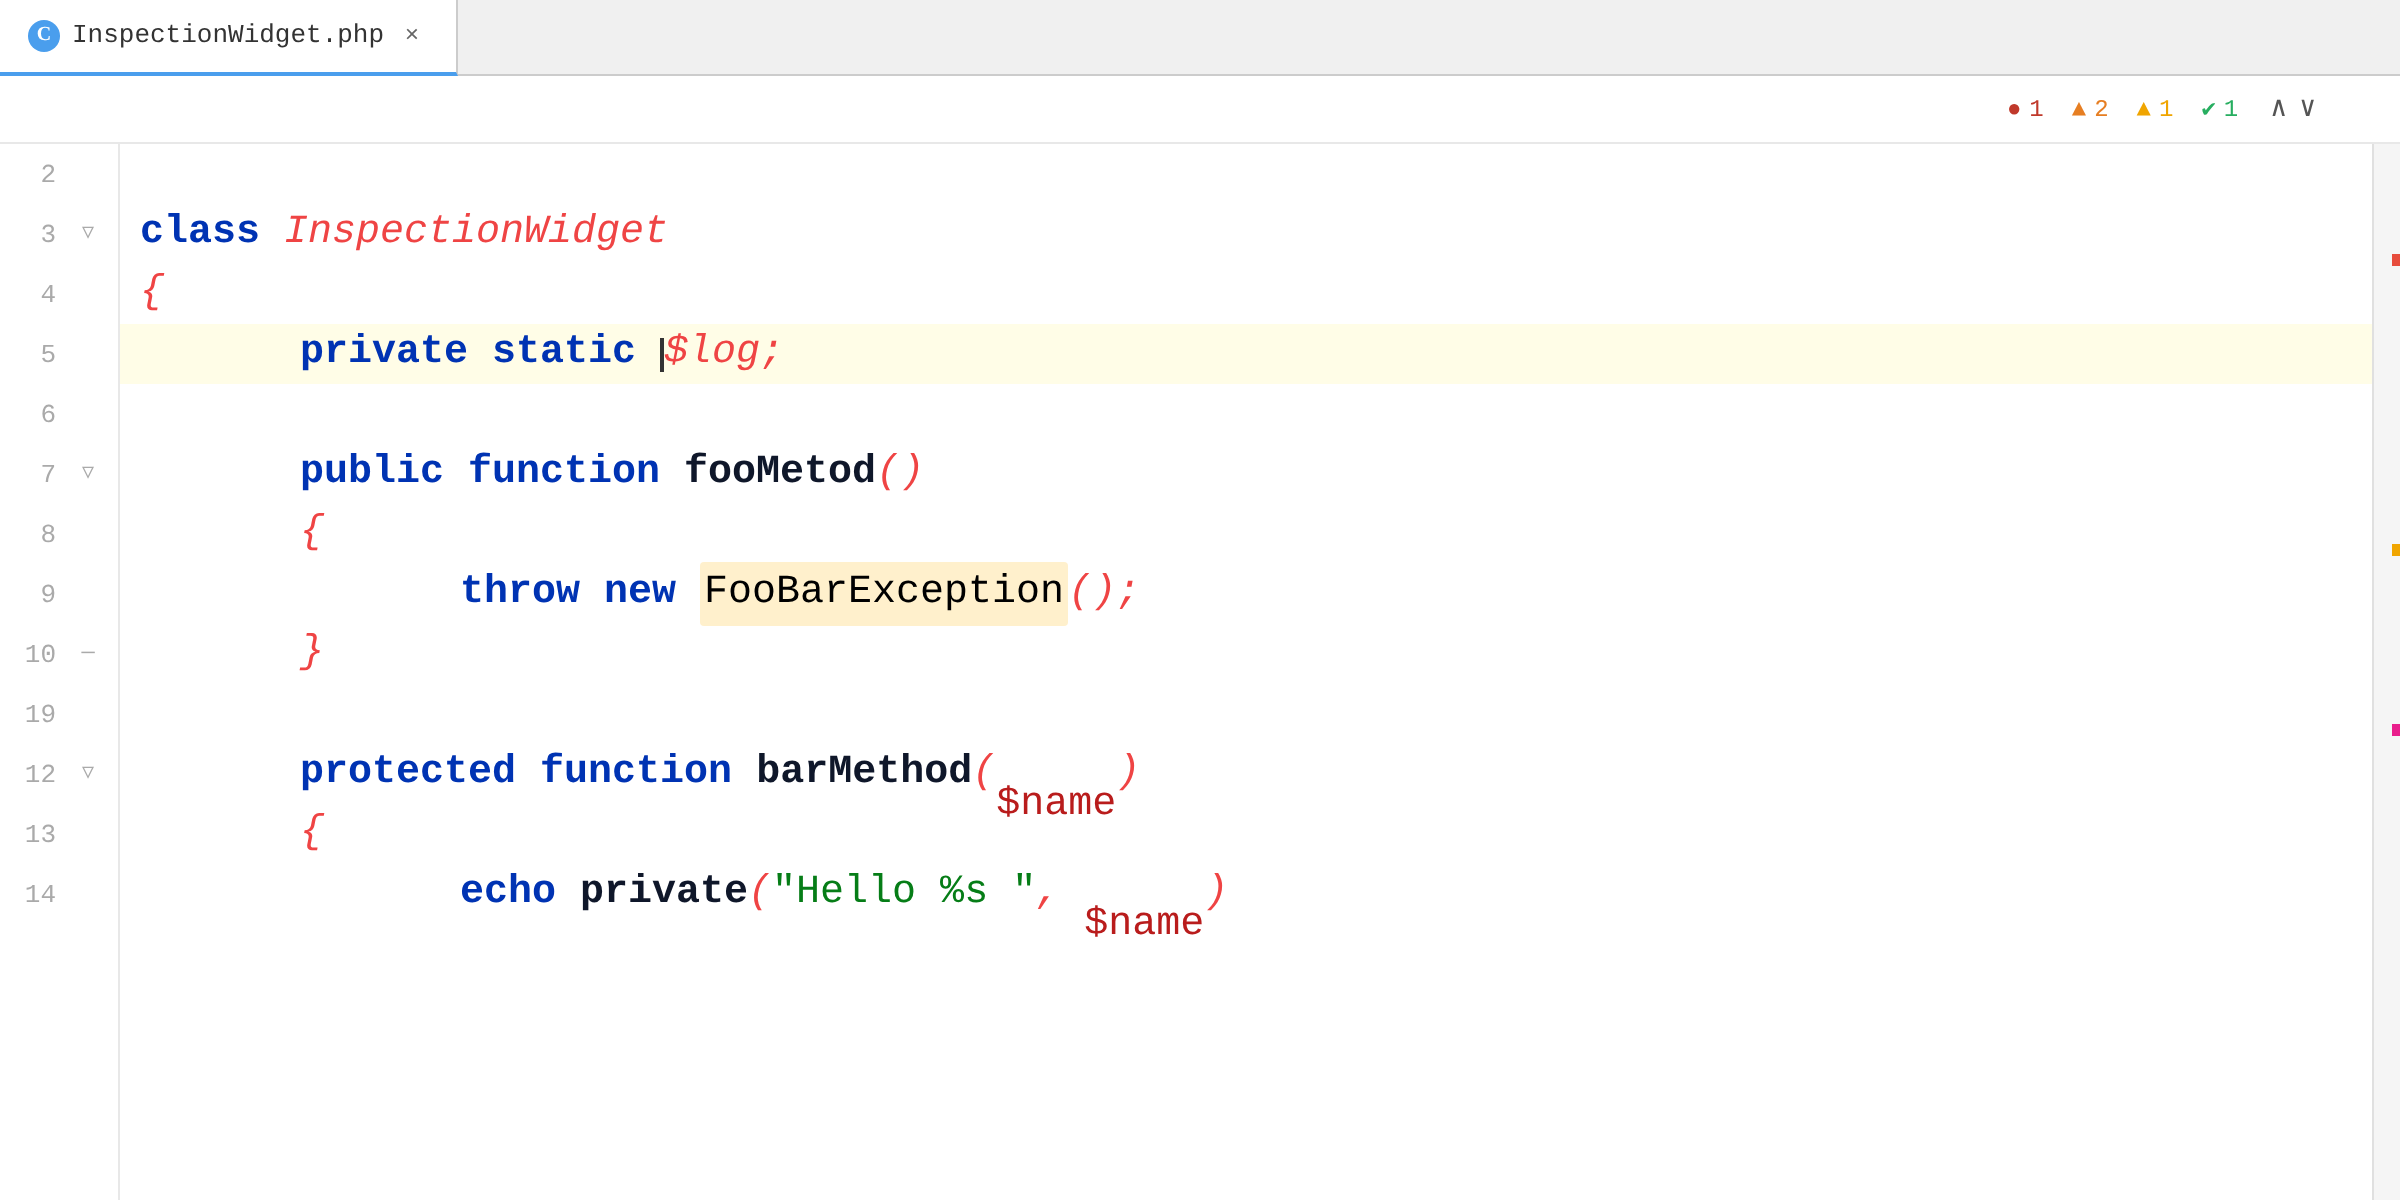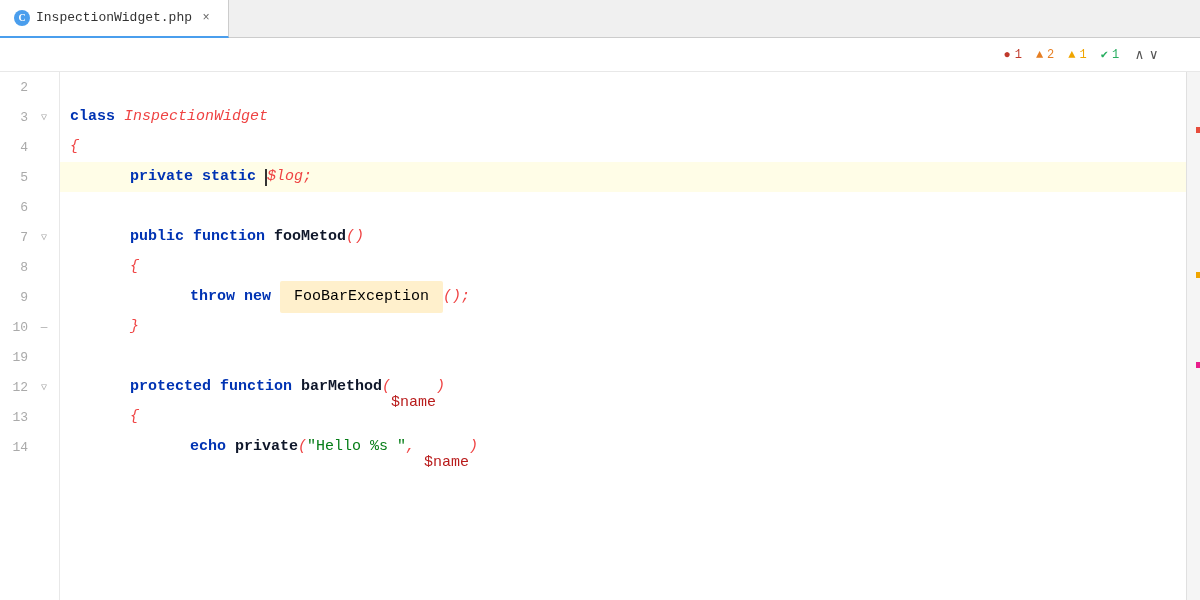--- a/index.html
+++ b/index.html
@@ -173,21 +173,21 @@
       flex: 1;
       overflow: hidden;
       display: flex;
       flex-direction: column;
     }
 
     .code-line {
       display: flex;
       align-items: center;
       height: 30px;
-      font-size: 15px;
+      font-size: 20px;
       line-height: 30px;
       padding-left: 10px;
       white-space: pre;
       position: relative;
     }
 
     .code-line.highlighted {
       background: #fffde7;
     }
 
@@ -218,21 +218,21 @@
 
     .scrollbar-marker-pink {
       background: #e91e8c;
     }
 
     
     .kw-blue { color: #0033b3; font-weight: bold; }
     .fn-name { color: #0f172a; font-weight: bold; }
     .var-italic { color: #ef4444; font-style: italic; }
     .str-green { color: #067d17; }
-    .exc-highlight { background: #fff0cc; border-radius: 2px; padding: 1px 14px; }
+    .exc-highlight { background: #fff0cc; border-radius: 2px; padding: 1px 2px; }
     .plain { color: #ef4444; font-style: italic; }
     .param { color: #b91c1c; margin-top: 32px; }
 
     .cursor-bar {
       display: inline-block;
       width: 2px;
       height: 17px;
       background: #333;
       vertical-align: middle;
       margin-right: 0;

